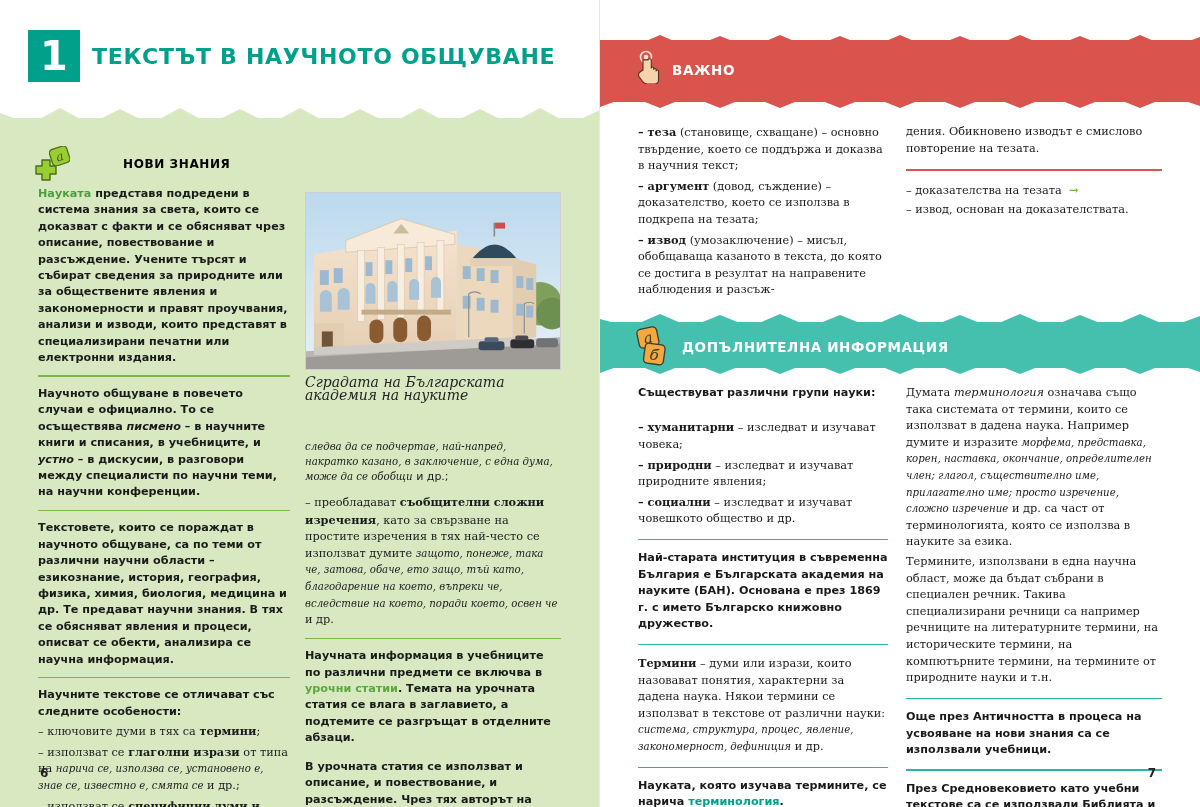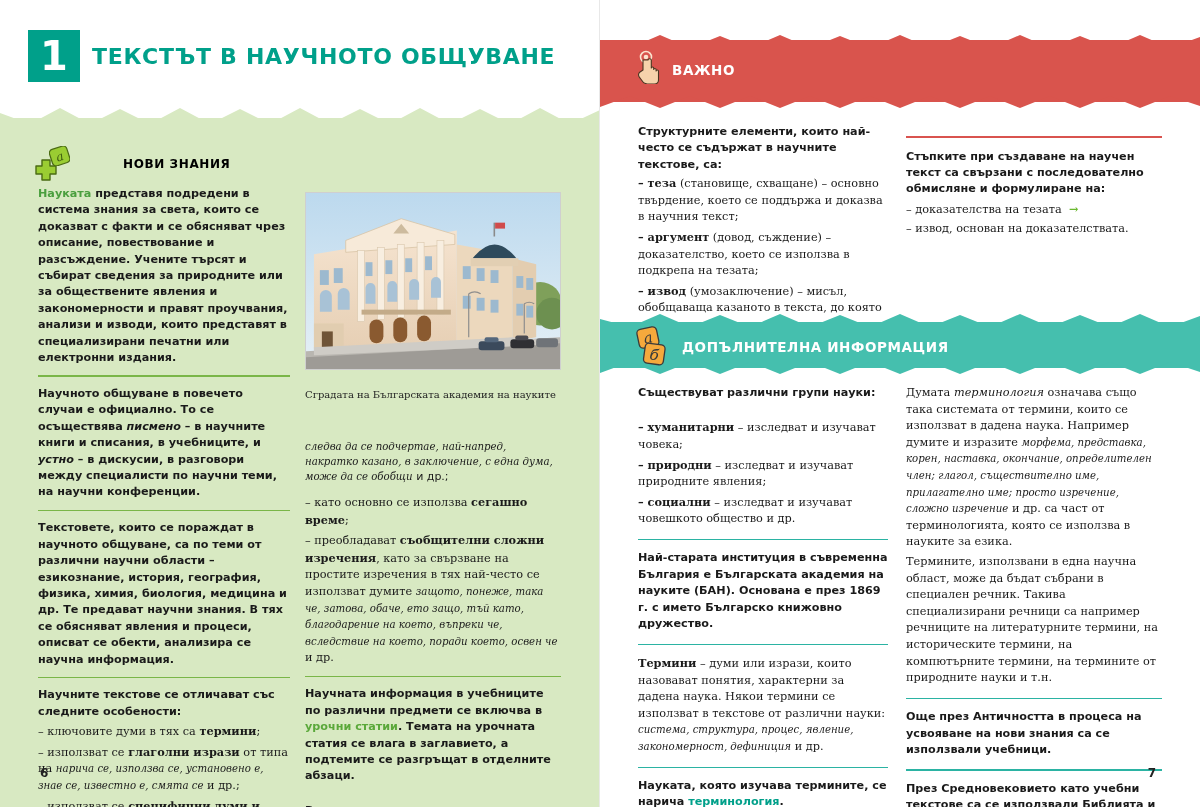--- a/index.html
+++ b/index.html
@@ -73,21 +73,21 @@
   .kw-teal { color: #00a08a; }
   .rule-green { height: 1.5px; background: #7ab648; margin: 9px 0 9px 0; width: 100%; }
   .rule-red { height: 1.5px; background: #d9534f; margin: 12px 0 11px 0; width: 100%; }
   .rule-teal { height: 1.5px; background: #2bb3a3; margin: 11px 0 10px 0; width: 100%; }
 
   
   .photo-wrap { position: absolute; left: 305px; top: 192px; width: 256px; }
   .photo { width: 256px; height: 178px; border: 1px solid #cfcfcf; display:block; }
   .caption {
     font-family: "DejaVu Serif", "Liberation Serif", serif;
-    font-size: 10px; color: #222; margin-top: 18px; line-height: 13px;
+    font-style: italic; font-size: 14px; color: #222; margin-top: 6px; line-height: 13px;
   }
 
   
   .band-red {
     position: absolute; left: 0; top: 40px; width: 600px; height: 62px; background: #d9544d;
   }
   .zig-red-top { position: absolute; left: 0; top: 34px; width: 600px; height: 12px; line-height:0; }
   .zig-red-bot { position: absolute; left: 0; top: 96px; width: 600px; height: 14px; line-height:0; }
 
   .band-teal {
@@ -247,24 +247,23 @@
           <path d="M164 146 v-44 M164 102 q6 -4 12 0"></path>
           <path d="M220 142 v-30 M220 112 q5 -3 10 0"></path>
         </g>
       </svg>
       <div class="caption">Сградата на Българската академия на науките</div>
     </div>
 
     <div class="col colR" style="top:403px;">
       <p class="small-it"><span>следва да се подчертае, най-напред, накратко казано, в заключение, с една дума, може да се обобщи</span><span style="font-style:normal; font-family:'DejaVu Sans',sans-serif; font-size:11px;"> и др.;</span></p>
       <div style="height:10px"></div>
-      <p class="ser"><span>– като основно се използва </span><b>сегашно време</b><span>;</span></p>
       <p class="ser"><span>– преобладават </span><b>съобщителни сложни изречения</b><span>, като за свързване на простите изречения в тях най-често се използват думите </span><span class="small-it">защото, понеже, така че, затова, обаче, ето защо, тъй като, благодарение на което, въпреки че, вследствие на което, поради което, освен че</span><span> и др.</span></p>
       <div class="rule-green"></div>
-      <p class="blk" style="margin-bottom:18px"><span>Научната информация в учебниците по различни предмети се включва в </span><span class="kw-green2">урочни статии</span><span>. Темата на урочната статия се влага в заглавието, а подтемите се разгръщат в отделните абзаци.</span></p>
+      <p class="blk" style="margin-bottom:12px"><span>Научната информация в учебниците по различни предмети се включва в </span><span class="kw-green2">урочни статии</span><span>. Темата на урочната статия се влага в заглавието, а подтемите се разгръщат в отделните абзаци.</span></p>
       <p class="blk" style="margin-bottom:3px">В урочната статия се използват и описание, и повествование, и разсъждение. Чрез тях авторът на научната статия:</p>
 
     </div>
 
     <div class="pagenum pg-left">6</div>
   </div>
 
   <div class="gutter"></div>
 
   <div class="page-right">
@@ -283,29 +282,28 @@
     <span class="icon-hand" style="position:absolute; left:33px; top:50px;">
       <svg width="30" height="34" viewBox="0 0 30 34">
         <circle cx="13" cy="7" r="5.5" fill="none" stroke="#fbe3cf" stroke-width="1.6"></circle>
         <circle cx="13" cy="7" r="2.3" fill="#fbe3cf"></circle>
         <path d="M10 10 v10 l-3 2 c-2 1.5 -2 4 0 6 l3 4 c1.5 2 4 2 6.5 2 h5 c2.5 0 4 -1.5 4 -4 v-9 c0 -1.4 -2.4 -1.4 -2.4 0 v-1.5 c0 -1.4 -2.4 -1.4 -2.4 0 v-1.5 c0 -1.4 -2.4 -1.4 -2.4 0 V10 c0 -1.7 -3.3 -1.7 -3.3 0 z" fill="#f6d3ab" stroke="#4a3522" stroke-width="1.1" stroke-linejoin="round"></path>
       </svg>
     </span>
     <div class="band-label" style="left:72px; top:62px;">ВАЖНО</div>
 
     <div class="col colL" style="top:124px; left:38px; width:250px;">
-      <p class="blk" style="margin-bottom:2px">Структурните елементи, които най-често се съдържат в научните текстове, са:</p>
       <p class="ser"><b>– теза</b><span> (становище, схващане) – основно твърдение, което се поддържа и доказва в научния текст;</span></p>
       <p class="ser"><b>– аргумент</b><span> (довод, съждение) – доказателство, което се използва в подкрепа на тезата;</span></p>
       <p class="ser"><b>– извод</b><span> (умозаключение) – мисъл, обобщаваща казаното в текста, до която се достига в резултат на направените наблюдения и разсъж-</span></p>
     </div>
 
     <div class="col colR" style="top:124px; left:306px; width:256px;">
+      <p class="ser">дения. Обикновено изводът е смислово повторение на тезата.</p>
       <div class="rule-red"></div>
-      <p class="blk" style="margin-bottom:3px">Стъпките при създаване на научен текст са свързани с последователно обмисляне и формулиране на:</p>
       <p class="ser"><span>– доказателства на тезата</span>&nbsp;&nbsp;<span class="arrow-green">→</span></p>
       <p class="ser">– извод, основан на доказателствата.</p>
     </div>
 
     <div class="zig zig-teal-top">
       <svg width="600" height="14" viewBox="0 0 600 14" preserveAspectRatio="none">
         <polygon fill="#45bfae" points="0,14 0,6 30,14 60,1 90,14 120,2 150,14 180,1 210,14 240,2 270,14 300,1 330,14 360,2 390,14 420,1 450,14 480,2 510,14 540,1 570,14 600,3 600,14"></polygon>
       </svg>
     </div>
     <div class="band-teal"></div>

